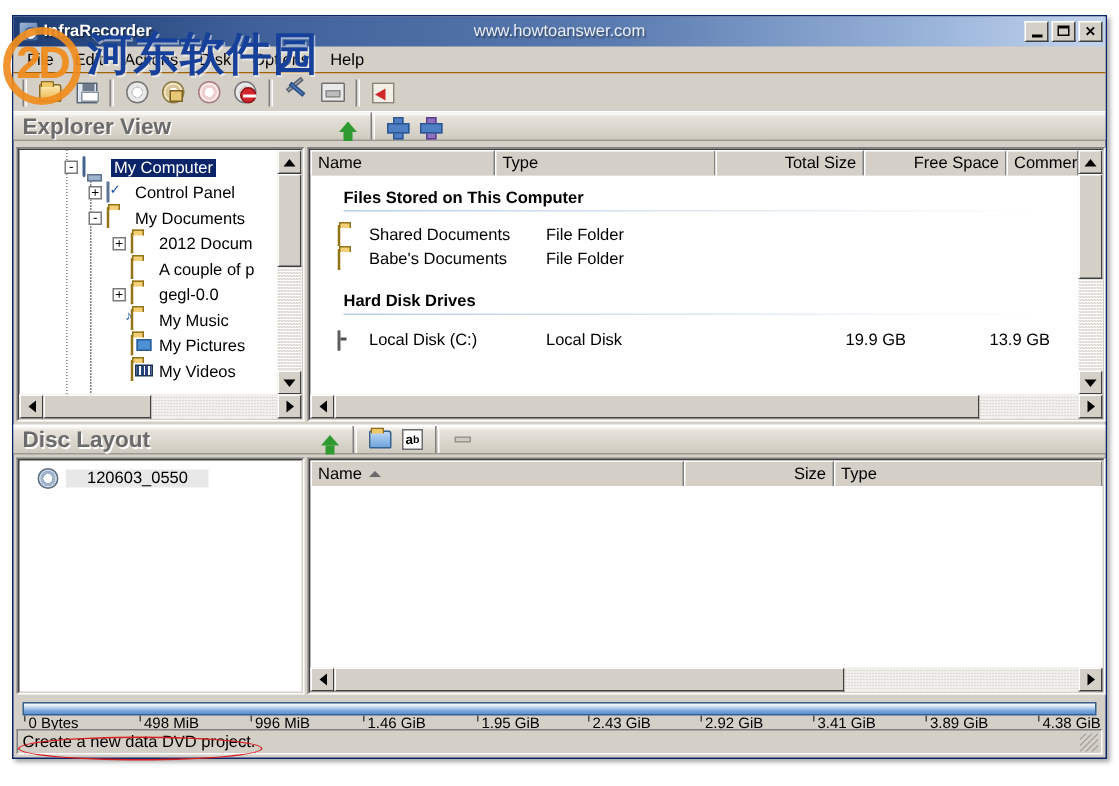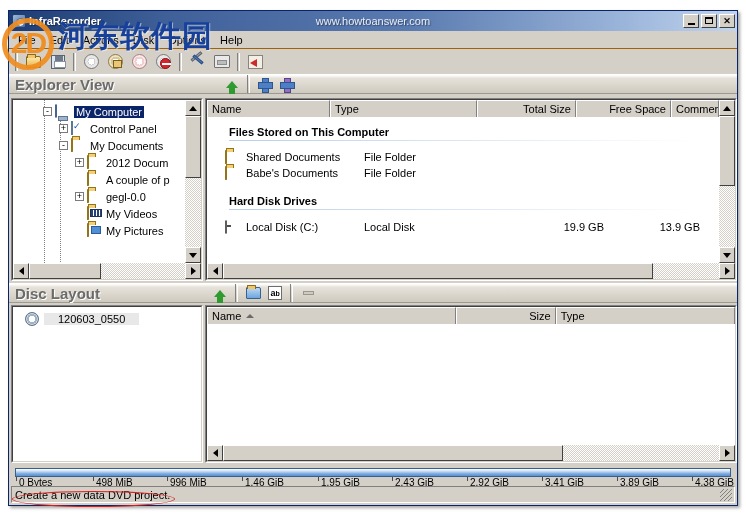--- a/index.html
+++ b/index.html
@@ -391,31 +391,36 @@
               <span class="ti"><span class="ti-f"></span></span>
               <span class="tlabel">A couple of p</span>
             </div>
 
             <div class="tnode" style="padding-left:58px;">
               <div class="tbox">+</div>
               <span class="ti"><span class="ti-f"></span></span>
               <span class="tlabel">gegl-0.0</span>
             </div>
 
+            <div class="tnode" style="padding-left:58px;">
+              <div class="tdot"></div>
+              <span class="ti"><span class="ti-f music"></span></span>
+              <span class="tlabel">My Music</span>
+            </div>
+
+            <div class="tnode" style="padding-left:58px;">
+              <div class="tdot"></div>
+              <span class="ti"><span class="ti-f pics"></span></span>
+              <span class="tlabel">My Pictures</span>
+            </div>
 
             <div class="tnode" style="padding-left:58px;">
               <div class="tdot"></div>
               <span class="ti"><span class="ti-f vids"></span></span>
               <span class="tlabel">My Videos</span>
-            </div>
-
-            <div class="tnode" style="padding-left:58px;">
-              <div class="tdot"></div>
-              <span class="ti"><span class="ti-f pics"></span></span>
-              <span class="tlabel">My Pictures</span>
             </div>
           </div>
 
           <div class="vsb">
             <div class="sb-btn">
                 <span class="tri up"></span>
               </div>
             <div class="sb-thumb" style="height:62px;"></div>
             <div class="sb-track"></div>
             <div class="sb-btn">

